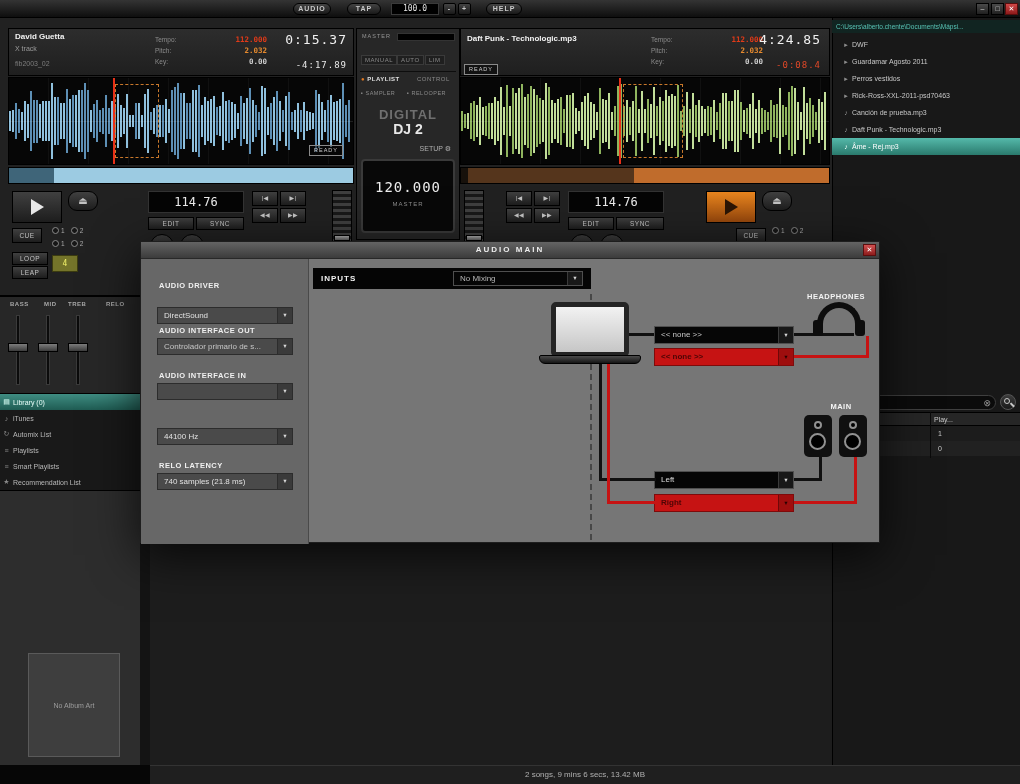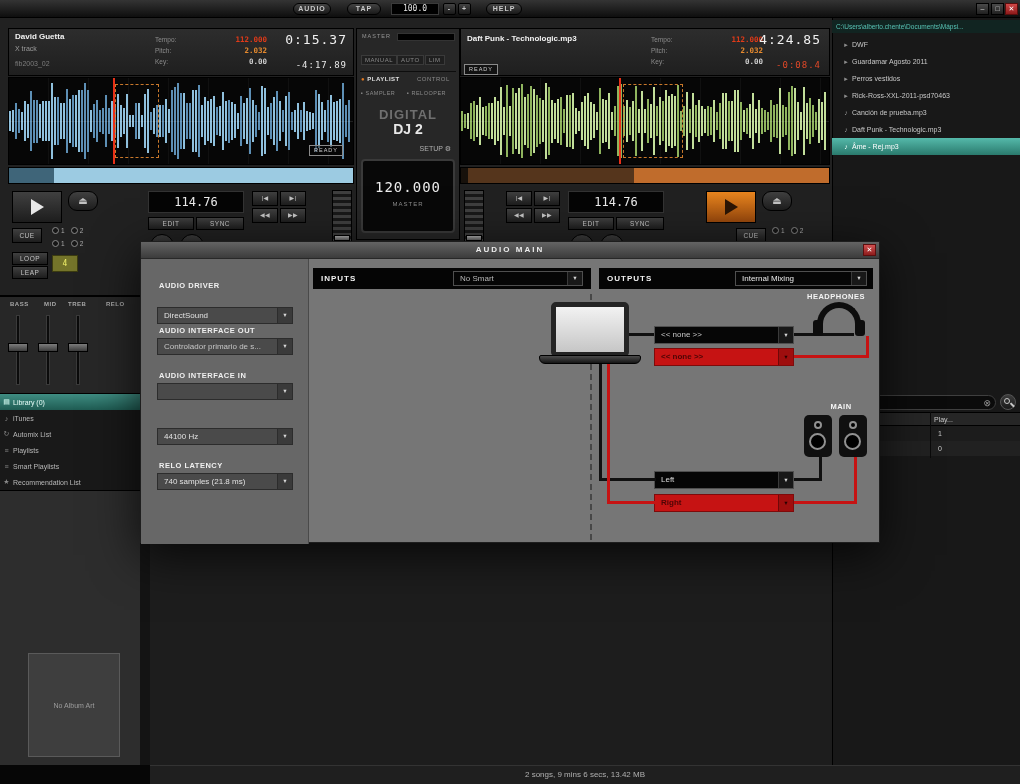--- a/index.html
+++ b/index.html
@@ -624,28 +624,21 @@
 
     <div class="flbl" style="left:18px;top:219px">RELO LATENCY</div>
     <div class="dd gray" style="left:16px;top:231px;width:136px">
         <span class="txt">740 samples (21.8 ms)</span>
         <span class="arr">▼</span>
       </div>
 
     <div class="blackbar" style="left:172px;top:26px;width:278px">
       <span class="bl">INPUTS</span>
       <div class="dd blk" style="left:140px;top:3px;width:130px;height:15px">
-          <span class="txt" style="line-height:13px;color:#b8b8b8">No Smart</span>
-          <span class="arr" style="line-height:13px">▼</span>
-        </div>
-    </div>
-    <div class="blackbar" style="left:458px;top:26px;width:274px">
-      <span class="bl">OUTPUTS</span>
-      <div class="dd blk" style="left:136px;top:3px;width:132px;height:15px">
-          <span class="txt" style="line-height:13px;color:#eaeaea">Internal Mixing</span>
+          <span class="txt" style="line-height:13px;color:#b8b8b8">No Mixing</span>
           <span class="arr" style="line-height:13px">▼</span>
         </div>
     </div>
 
     <div class="dashline"></div>
 
     <div class="wire" style="left:488px;top:91px;width:25px;height:3px"></div>
     <div class="wire" style="left:653px;top:91px;width:60px;height:3px"></div>
     <div class="wire red" style="left:653px;top:113px;width:75px;height:3px"></div>
     <div class="wire red" style="left:725px;top:94px;width:3px;height:22px"></div>

